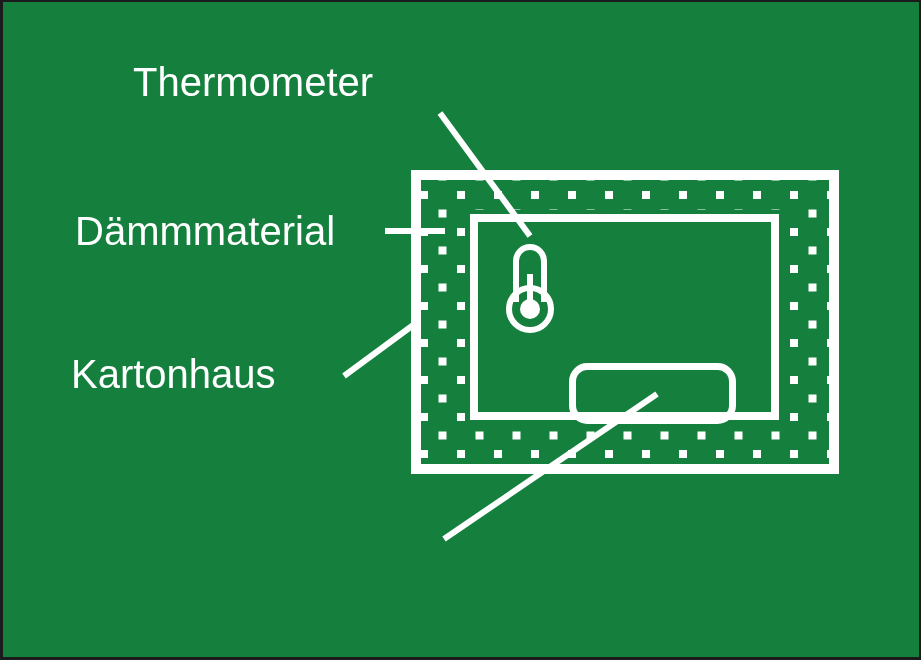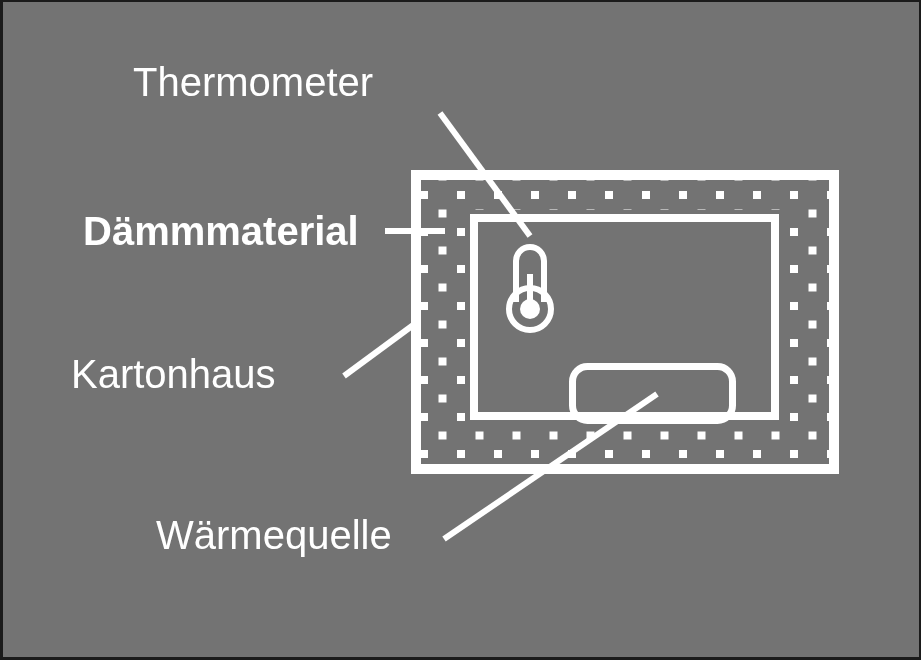--- a/index.html
+++ b/index.html
@@ -5,21 +5,21 @@
 <style>
   html, body {
     margin: 0;
     padding: 0;
     background: #ffffff;
   }
   #stage {
     position: relative;
     width: 921px;
     height: 660px;
-    background: #737373;
+    background: #15803d;
     overflow: hidden;
     font-family: "Liberation Sans", "DejaVu Sans", sans-serif;
     box-sizing: border-box;
     border-left: 3px solid #1b1b1b;
     border-top: 2px solid #1b1b1b;
     border-right: 2px solid #1b1b1b;
     border-bottom: 3px solid #1b1b1b;
   }
   #diagram-svg {
     position: absolute;
@@ -32,21 +32,21 @@
   .label {
     position: absolute;
     color: #ffffff;
     font-size: 40px;
     line-height: 1;
     white-space: nowrap;
     letter-spacing: 0px;
     font-weight: 400;
   }
   #label-thermometer { left: 130px; top: 60px; }
-  #label-daemmmaterial { left: 80px; top: 209px; font-weight: bold; }
+  #label-daemmmaterial { left: 72px; top: 209px; }
   #label-kartonhaus { left: 68px; top: 352px; text-align: center; }
   #label-waermequelle { left: 153px; top: 513px; }
 </style>
 </head>
 <body>
 
 <div id="stage">
 
   <svg id="diagram-svg" viewBox="0 0 921 660" xmlns="http://www.w3.org/2000/svg">
     <defs>
@@ -92,15 +92,14 @@
       <line x1="441" y1="537" x2="654" y2="392"></line>
     </g>
   </svg>
 
   <div class="label" id="label-thermometer">Thermometer</div>
 
   <div class="label" id="label-daemmmaterial">Dämmmaterial</div>
 
   <div class="label" id="label-kartonhaus">Kartonhaus</div>
 
-  <div class="label" id="label-waermequelle">Wärmequelle</div>
 
 </div>
 
 </body></html>

